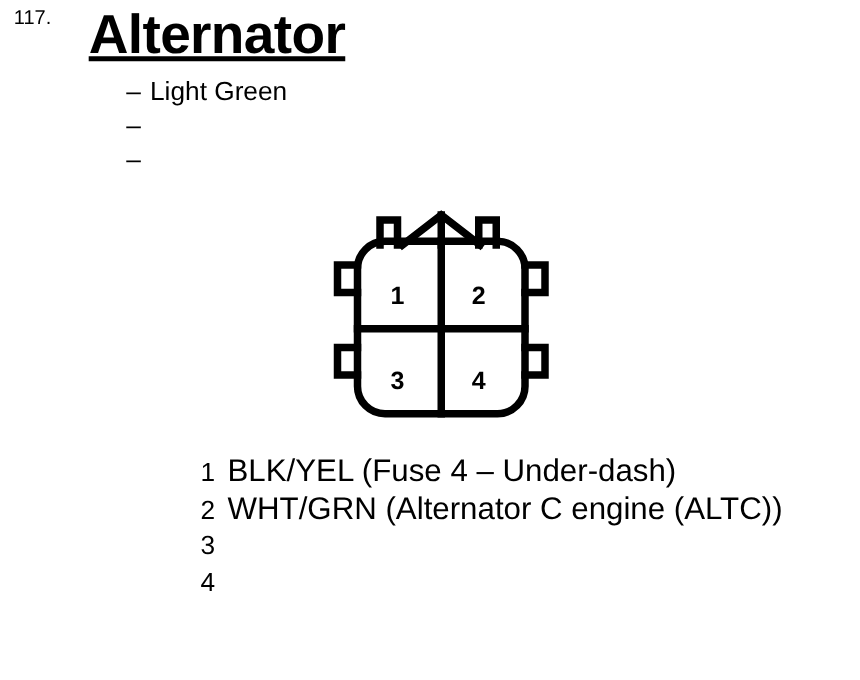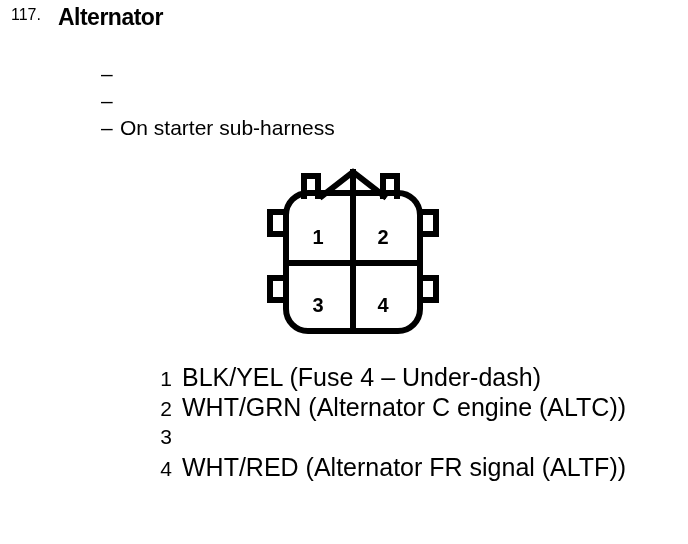--- a/index.html
+++ b/index.html
@@ -20,25 +20,26 @@
   
   #title-block {
     position: absolute;
     left: 11px;
     top: 6px;
     display: flex;
     align-items: flex-start;
     white-space: nowrap;
   }
   #title-text {
-    font-size: 23px;
+    font-size: 44px;
     font-weight: bold;
     letter-spacing: -0.5px;
     line-height: 1;
-    margin-left: 17px;
+    margin-left: 30px;
+    text-decoration: underline;
   }
 
   
   #attributes-list {
     position: absolute;
     left: 101px;
     top: 60px;
     width: 520px;
   }
   .attribute-row {
@@ -112,27 +113,27 @@
 <body>
 
 <div id="title-block">
   <span>117.</span>
   <span id="title-text">Alternator</span>
 </div>
 
 <div id="attributes-list">
   <div class="attribute-row">
     <span class="attribute-dash">–</span>
+    <span class="attribute-label">Light Green</span>
   </div>
   <div class="attribute-row">
     <span class="attribute-dash">–</span>
   </div>
   <div class="attribute-row">
     <span class="attribute-dash">–</span>
-    <span class="attribute-label">On starter sub-harness</span>
   </div>
 </div>
 
 <div id="connector-diagram">
   <svg width="185" height="170" viewBox="0 0 185 170">
     <g fill="none" stroke="#000000" stroke-width="6" stroke-linecap="square" stroke-linejoin="miter">
 
       <rect x="28" y="25" width="134" height="138" rx="22" ry="22"></rect>
 
       <line x1="95" y1="25" x2="95" y2="163"></line>
@@ -165,15 +166,14 @@
   </div>
   <div class="legend-row">
     <span class="legend-pin">2</span>
     <span class="legend-desc">WHT/GRN (Alternator C engine (ALTC))</span>
   </div>
   <div class="legend-row">
     <span class="legend-pin">3</span>
   </div>
   <div class="legend-row">
     <span class="legend-pin">4</span>
-    <span class="legend-desc">WHT/RED (Alternator FR signal (ALTF))</span>
   </div>
 </div>
 
 </body></html>

